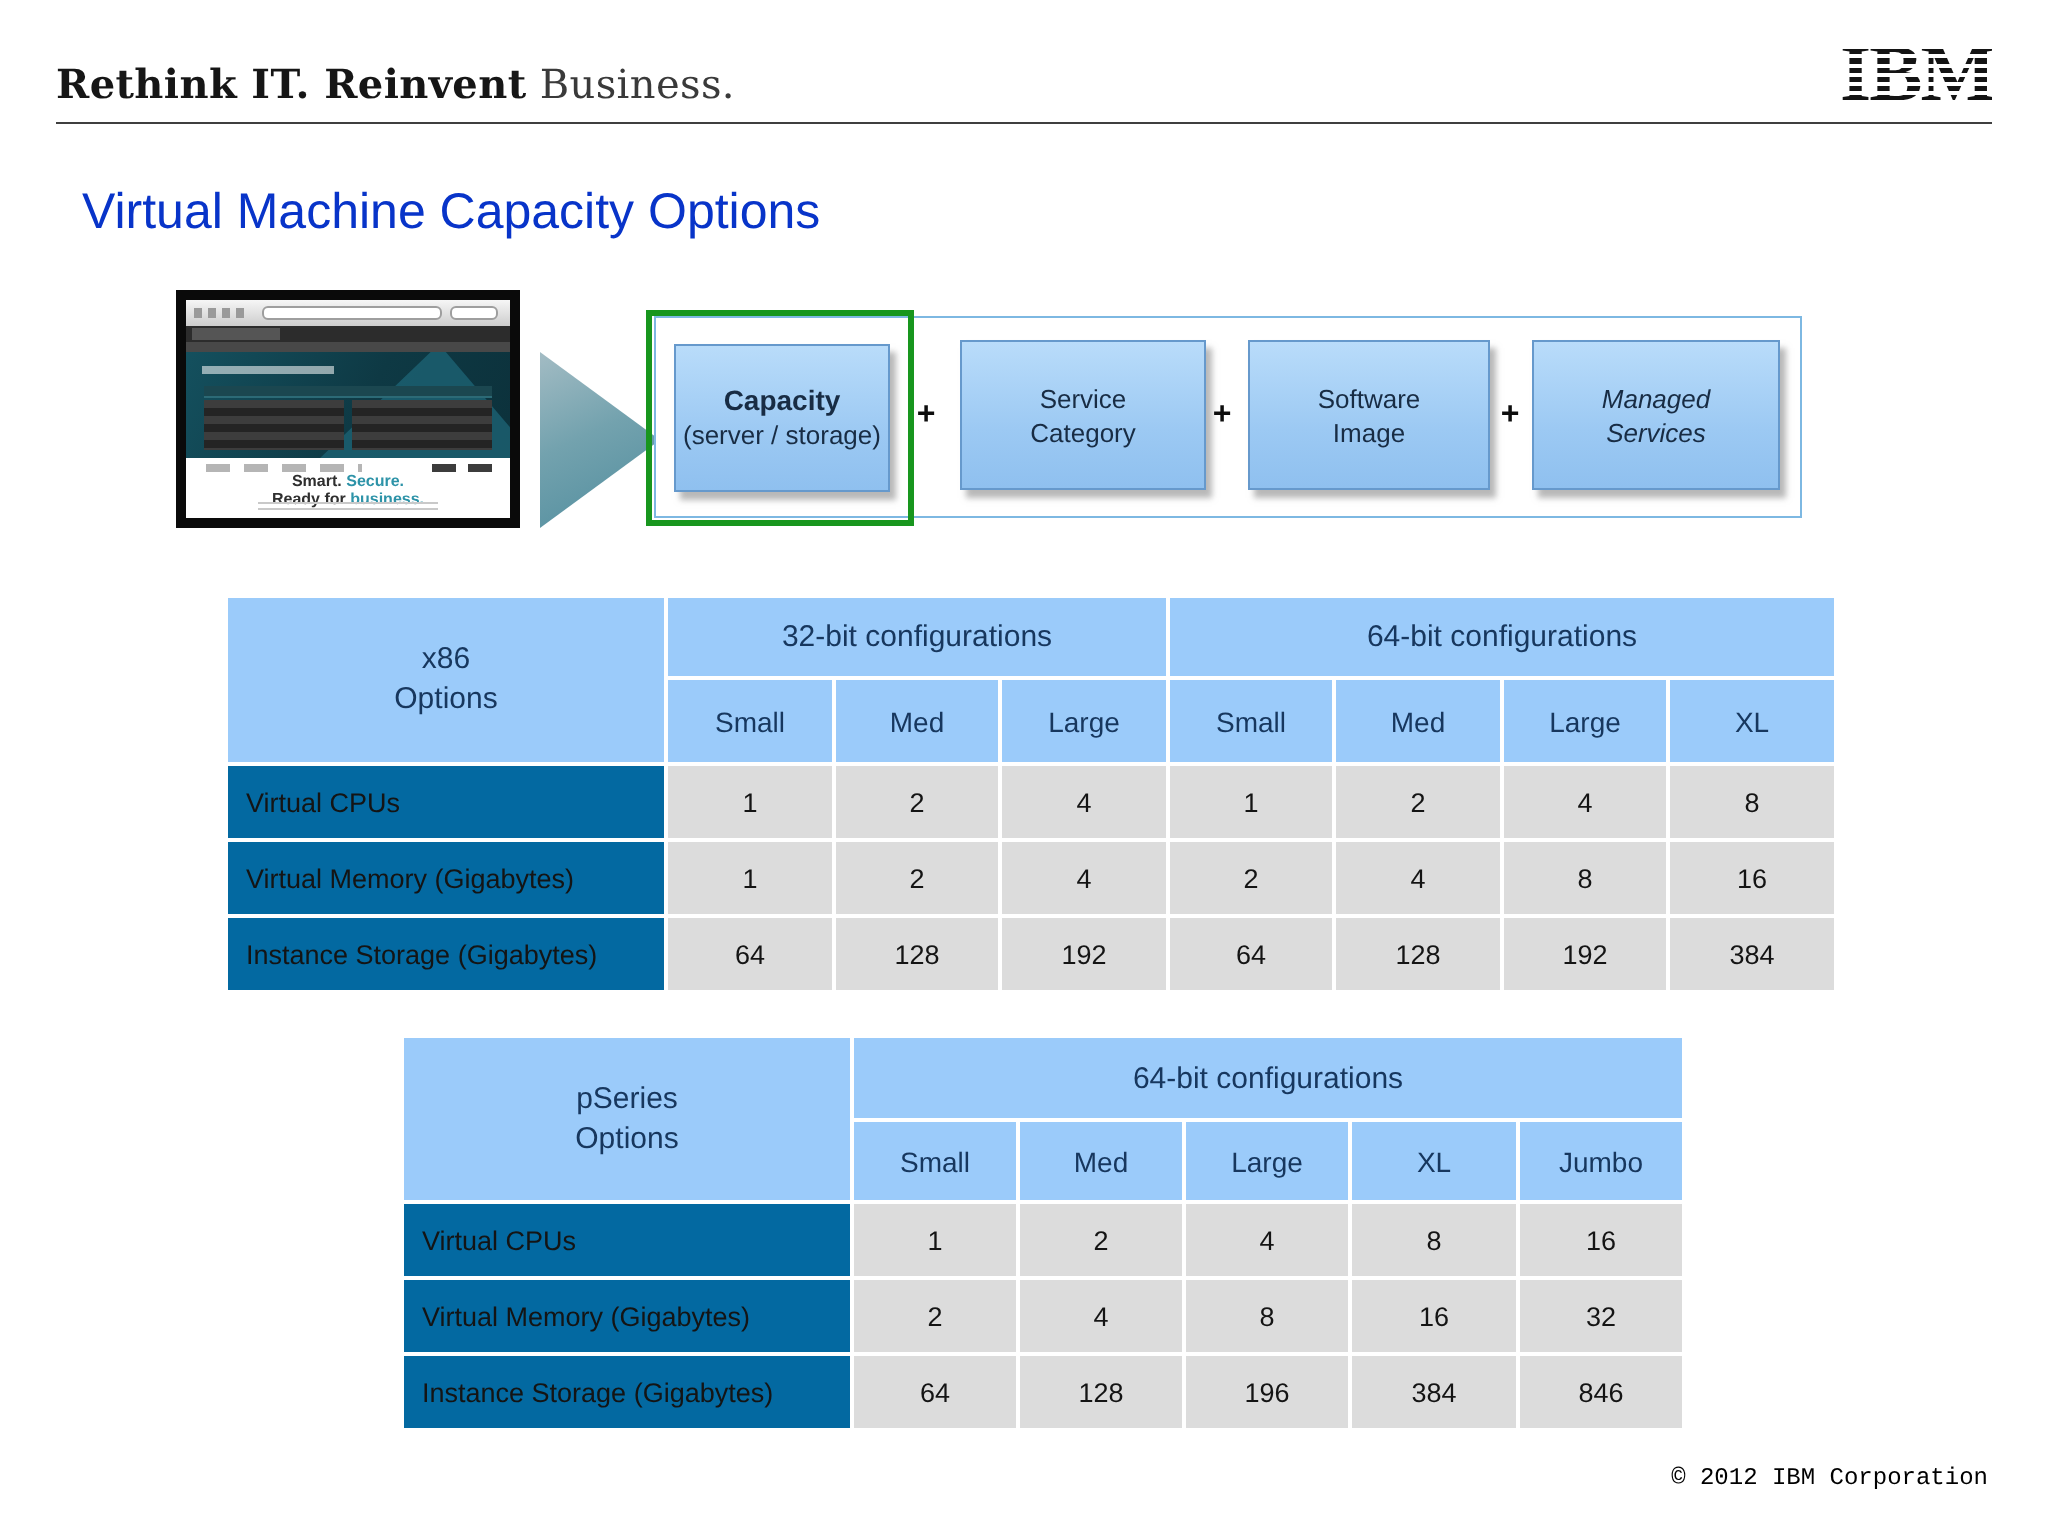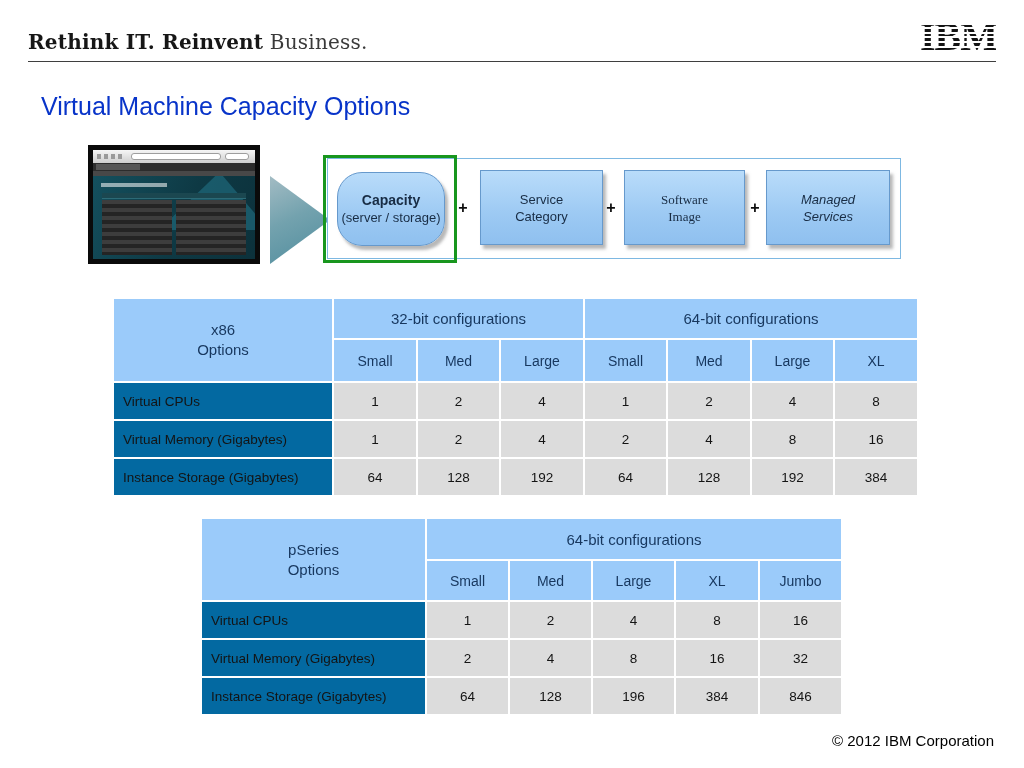--- a/index.html
+++ b/index.html
@@ -64,23 +64,23 @@
   .flow-container { position:absolute; left:327px; top:158px; width:574px; height:101px;
                     border:1px solid #7db8e2; background:#fff; }
   .flow-highlight { position:absolute; left:323px; top:155px; width:134px; height:108px;
                     border:3px solid #18961e; z-index:3; }
   .flow-box { position:absolute; z-index:2; display:flex; flex-direction:column;
               align-items:center; justify-content:center; text-align:center;
               background:linear-gradient(180deg,#b9dcfa 0%, #9cc9f3 60%, #8fc0ef 100%);
               border:1px solid #6699cc; box-shadow:3px 4px 3px rgba(125,125,125,.55);
               font-size:13px; line-height:17px; color:#182c44; }
   .flow-box .l1b { font-weight:bold; font-size:14px; }
-  #box-capacity { left:337px; top:172px; width:108px; height:74px;border-radius:25px; }
+  #box-capacity { left:337px; top:172px; width:108px; height:74px; }
   #box-service  { left:480px; top:170px; width:123px; height:75px; }
-  #box-software { left:624px; top:170px; width:121px; height:75px;font-family:Liberation Serif, serif; }
+  #box-software { left:624px; top:170px; width:121px; height:75px; }
   #box-managed  { left:766px; top:170px; width:124px; height:75px;font-style:italic; }
   .plus { position:absolute; z-index:2; font-size:16px; font-weight:bold; color:#0d0d0d;
           transform:translate(-50%,-50%); }
   #plus-1 { left:463px; top:208px; }
   #plus-2 { left:611px; top:208px; }
   #plus-3 { left:755px; top:208px; }
 
   
   .table-wrap { position:absolute; }
   #table-x86 { left:112px; top:297px; }
@@ -88,21 +88,21 @@
   .data-table { border-collapse:collapse; table-layout:fixed; }
   .data-table th, .data-table td { border:2px solid #fff; overflow:hidden; font-weight:normal; }
   .corner-cell, .group-cell, .sub-cell { background:#9bcbfa; color:#17375e; text-align:center; vertical-align:middle; }
   .group-cell { font-size:15px; }
   .sub-cell { font-size:14px; }
   .corner-cell { font-size:15px; line-height:20px; }
   .label-cell { background:#0369a1; color:#141414; font-size:13.5px; text-align:left; padding-left:9px; vertical-align:middle; }
   .value-cell { background:#dcdcdc; color:#141414; font-size:13.5px; text-align:center; vertical-align:middle; }
 
   
-  .copyright { position:absolute; top:732px; right:30px; font-size:15px; color:#000; }
+  .copyright { position:absolute; top:732px; right:30px; font-size:12px; color:#000;font-family:Liberation Mono, monospace; }
 </style>
 </head>
 <body>
 
 <div class="tagline"><span class="bold">Rethink IT. Reinvent</span><span class="light"> Business.</span></div>
 <div class="ibm-logo">
   <div class="txt">IBM</div>
   <div class="stripes"></div>
 </div>
 <div class="header-rule"></div>
@@ -123,20 +123,31 @@
     <div class="t-tri"></div>
     <div class="t-brandbar"></div>
     <div class="t-panel">
       <div class="t-panel-head"></div>
       <div class="t-panel-cols">
         <div class="t-col"></div>
         <div class="t-col"></div>
       </div>
     </div>
   </div>
+  <div class="t-foot">
+    <div class="t-nav"></div>
+    <div class="t-nav-r"></div>
+    <div class="t-headline">
+      <span>Smart.</span>
+      <span class="teal">Secure.</span><br>
+      <span>Ready for</span>
+      <span class="teal">business.</span>
+    </div>
+    <div class="t-fineprint"></div>
+  </div>
 </div>
 
 <div class="flow-arrow"></div>
 <div class="flow-container"></div>
 <div class="flow-highlight"></div>
 
 <div class="flow-box" id="box-capacity">
   <div class="l1b">Capacity</div>
   <div>(server / storage)</div>
 </div>

